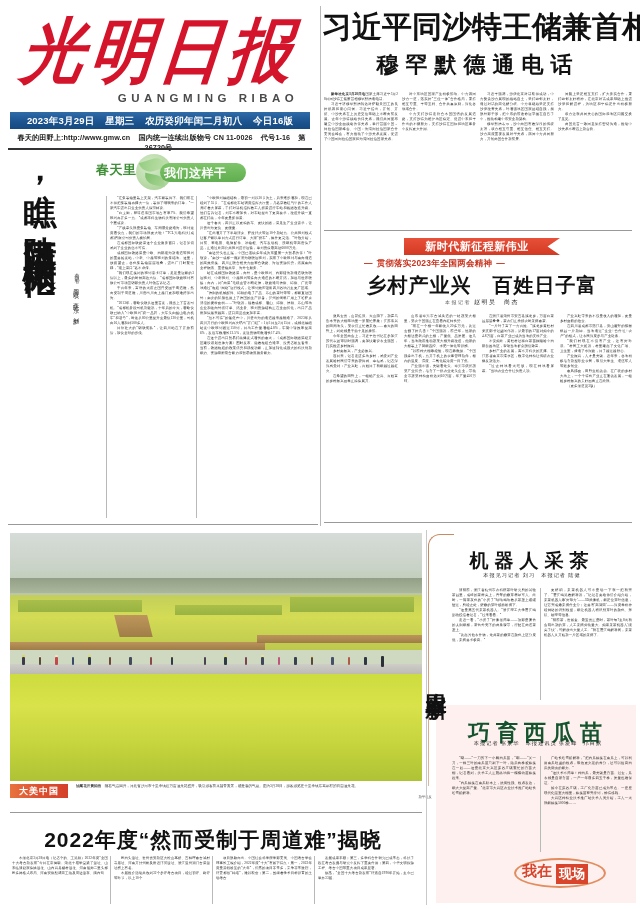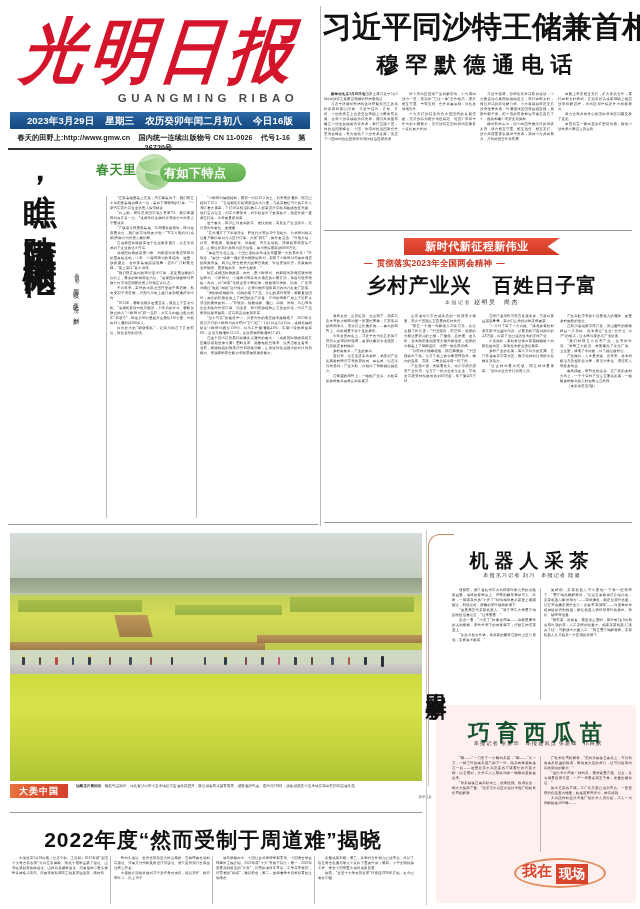--- a/index.html
+++ b/index.html
@@ -310,21 +310,21 @@
 
   <div class="hrule" style="left:324px; top:230px; width:308px;"></div>
   <div class="vrule" style="left:320px; top:6px; height:520px;"></div>
 
   <div class="spring-banner">
     <div class="sb-leafcircle"></div>
     <div class="sb-leaf"></div>
     <div class="sb-leaf2"></div>
     <div class="sb-pill"></div>
     <div class="sb-t1">春天里</div>
-    <div class="sb-t2">有如下特点</div>
+    <div class="sb-t2">我们这样干</div>
   </div>
 
   <div class="vhead">瞧，『陆上港口』这一派闹忙！</div>
   <div class="vbyline">
     <span class="tag">本报记者</span>
     <span>周洪双 李晓东 刘梦</span>
   </div>
 
   <div class="col" style="left:110px; top:196px; width:84px; height:322px;">
     <div class="bodytext p">“在集装箱里装上支架，汽车能装得下。我们现在不得把集装箱再撑大一倍，装得了哦哦来的订单。”一家汽车进出口企业负责人徐宗林说。</div>

